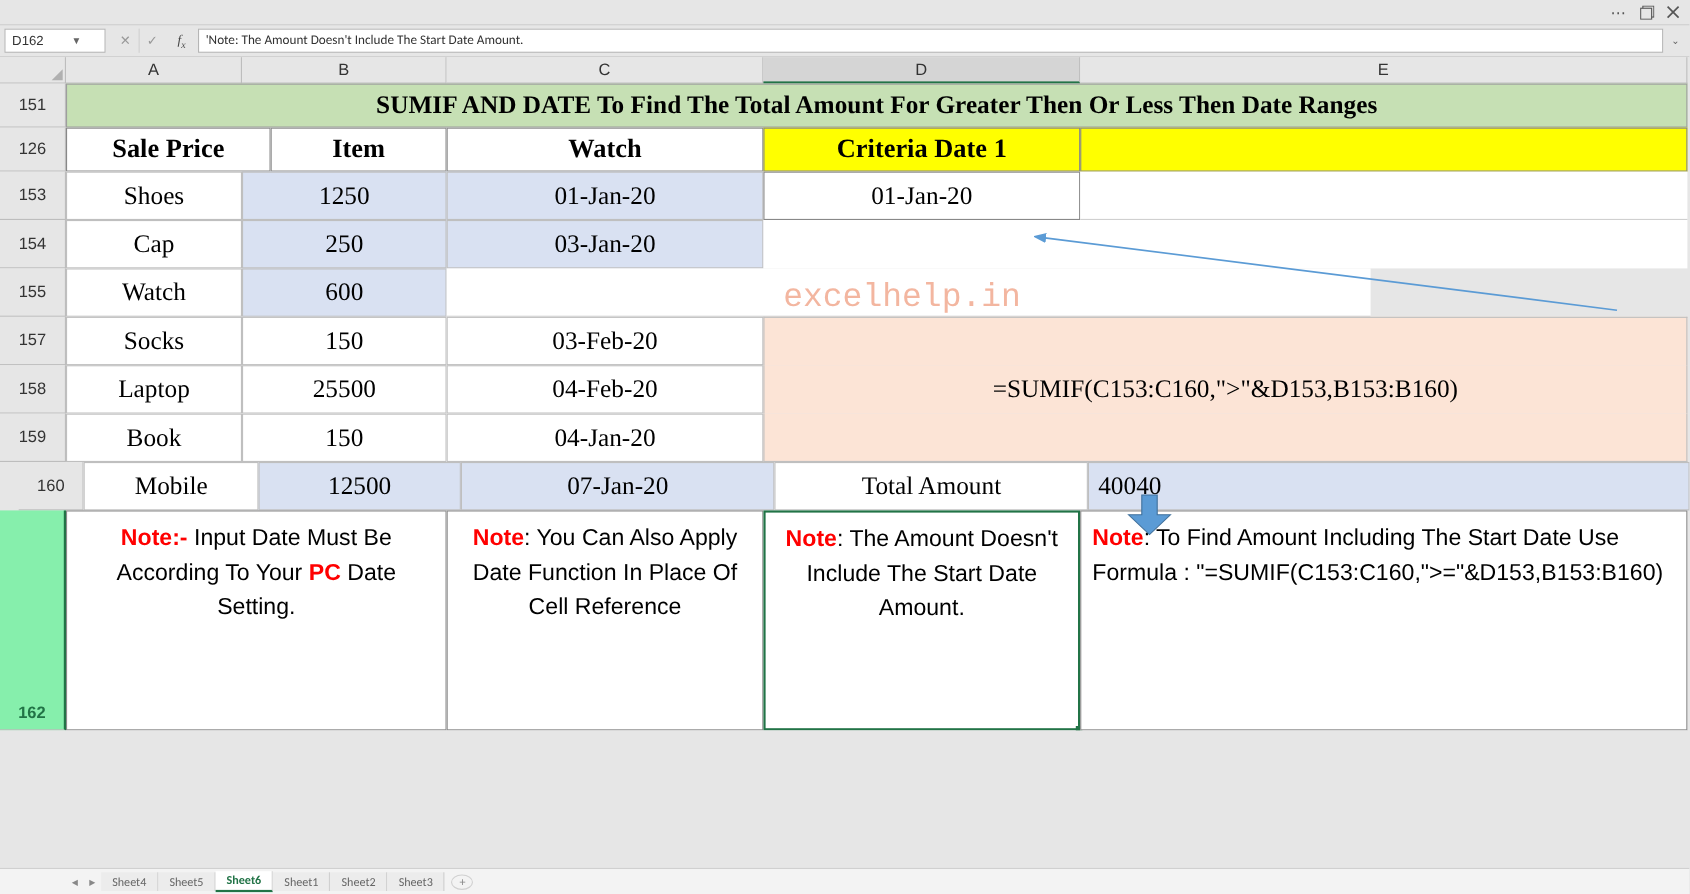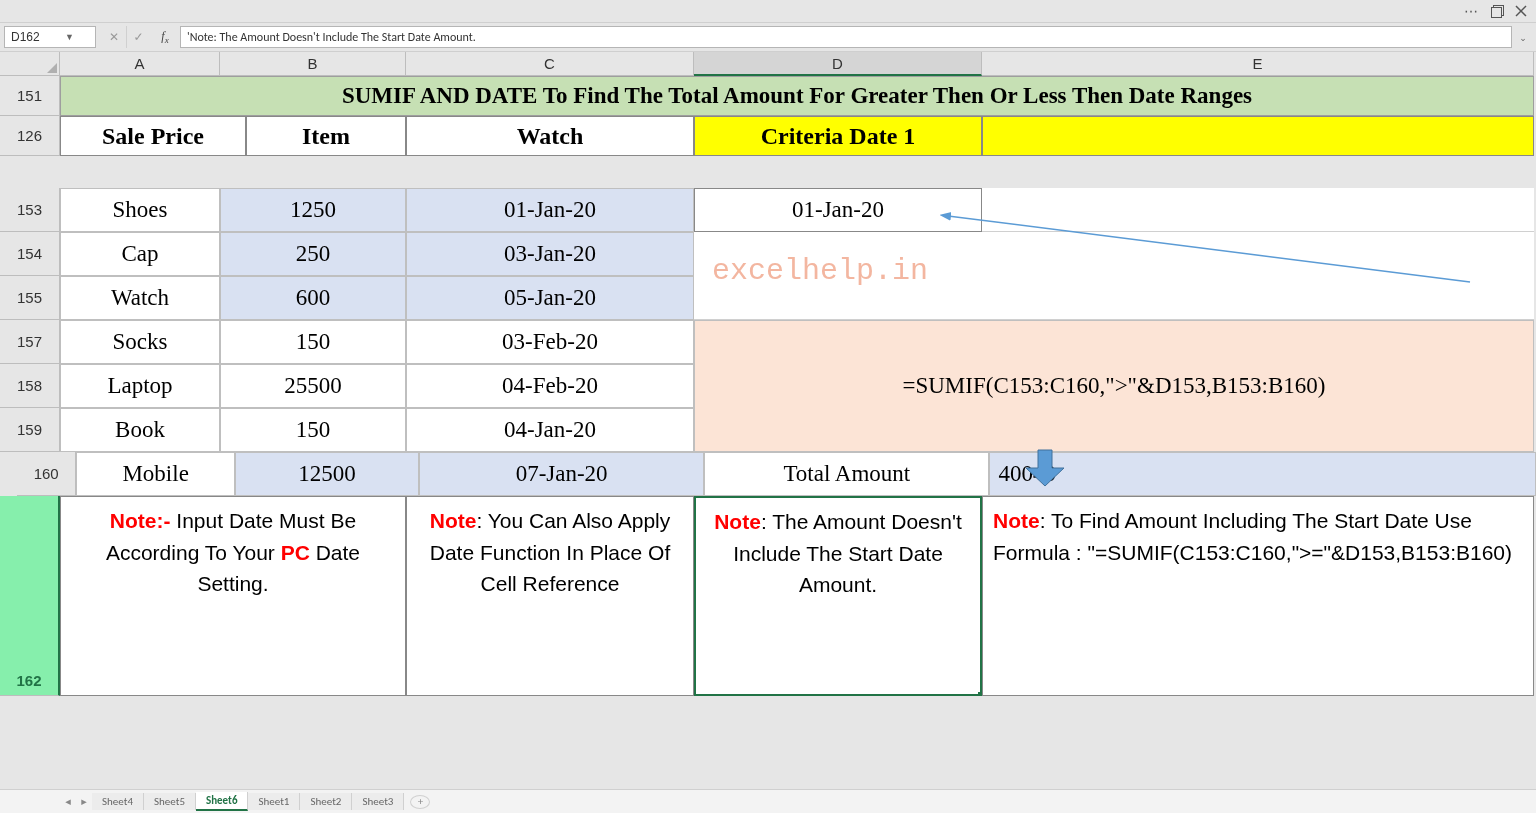--- a/index.html
+++ b/index.html
@@ -139,21 +139,21 @@
 
     <div class="row" style="height:40px;">
       <div class="row-h">126</div>
       <div class="cell hdr-sale cB">Sale Price</div>
       <div class="cell hdr-item cA">Item</div>
       <div class="cell hdr-date cC">Watch</div>
       <div class="cell hdr-crit cD">Criteria Date 1</div>
       <div class="cell hdr-empty cE"></div>
     </div>
 
-    <div class="row" style="height:44px;margin-top:32px;">
+    <div class="row" style="height:44px;">
       <div class="row-h">153</div>
       <div class="cell data-cell cA">Shoes</div>
       <div class="cell data-cell blue-bg cB">1250</div>
       <div class="cell data-cell blue-bg cC">01-Jan-20</div>
       <div class="cell data-cell cD" style="border:1px solid #888;">01-Jan-20</div>
       <div class="cell cE" style="border:none;border-bottom:1px solid #d0d0d0;"></div>
     </div>
 
     <div class="row" style="height:44px;">
       <div class="row-h">154</div>
@@ -161,21 +161,20 @@
       <div class="cell data-cell blue-bg cB">250</div>
       <div class="cell data-cell blue-bg cC">03-Jan-20</div>
       <div class="cell" style="width:840px;border:none;position:relative;justify-content:flex-start;padding-left:12px;">
       </div>
     </div>
 
     <div class="row" style="height:44px;">
       <div class="row-h">155</div>
       <div class="cell data-cell cA">Watch</div>
       <div class="cell data-cell blue-bg cB">600</div>
-      <div class="cell data-cell blue-bg cC">05-Jan-20</div>
       <div class="cell" style="width:840px;border:none;border-bottom:1px solid #d0d0d0;"></div>
     </div>
 
 
     <div class="row" style="height:44px;">
       <div class="row-h">157</div>
       <div class="cell data-cell cA">Socks</div>
       <div class="cell data-cell cB">150</div>
       <div class="cell data-cell cC">03-Feb-20</div>
       <div class="cell peach" style="width:840px;border-bottom:none;"></div>

